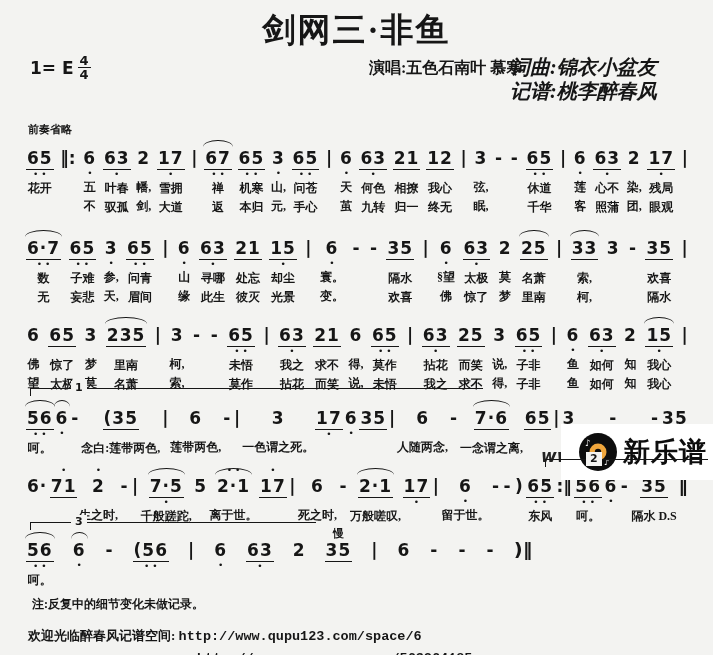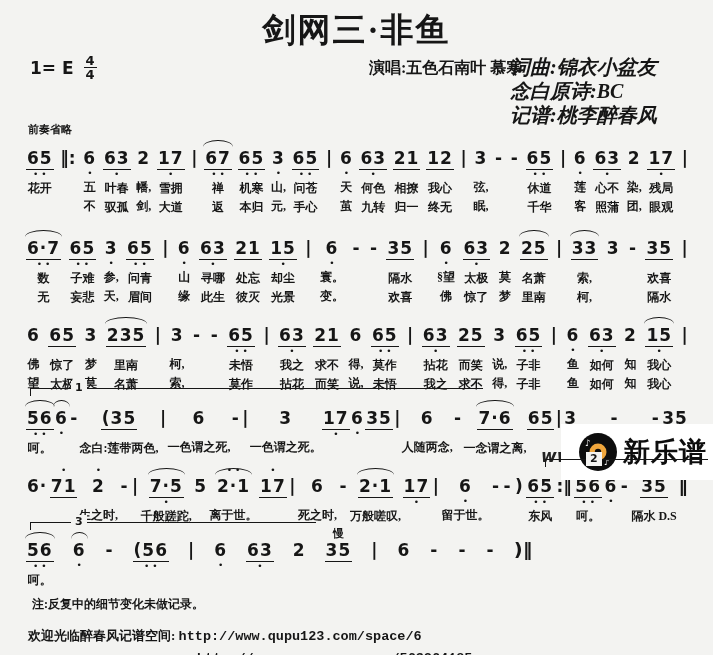--- a/index.html
+++ b/index.html
@@ -5,21 +5,21 @@
   html,body{margin:0;padding:0;}
   body{width:713px;height:655px;background:#f3f3f1;color:#161616;
        font-family:"Liberation Serif",serif;overflow:hidden;}
   .page{position:relative;width:713px;height:482px;}
 
   
   .header{position:relative;height:118px;}
   .title{position:absolute;top:8px;left:0;right:0;text-align:center;
          font-size:33px;font-weight:700;letter-spacing:2px;}
   .keysig{position:absolute;left:30px;top:54px;font-family:"DejaVu Sans",sans-serif;
-          font-weight:700;font-size:17px;display:flex;align-items:center;gap:10px;}
+          font-weight:700;font-size:17px;display:flex;align-items:center;gap:4px;}
   .frac{display:inline-flex;flex-direction:column;align-items:center;font-size:13px;line-height:13px;}
   .frac .top{border-bottom:1.5px solid #161616;padding:0 2px;}
   .performer{position:absolute;left:343px;top:58px;font-size:16px;font-weight:600;margin-left:26px;}
   .credits{position:absolute;left:510px;top:55px;font-size:20px;font-weight:600;line-height:24px;font-style:italic;}
   .prelude{margin:4px 0 0 28px;height:14px;font-size:11px;font-weight:600;}
 
   
   #score{padding:2px 24px 0 26px;}
   .system{display:flex;justify-content:space-between;align-items:flex-start;}
   .system.noSpread{justify-content:flex-start;gap:18px;}
@@ -70,21 +70,20 @@
     <div class="keysig">
       <span>1= E</span>
       <span class="frac">
         <span class="top">4</span>
         <span>4</span>
       </span>
     </div>
     <div class="performer">演唱:五色石南叶 慕寒</div>
     <div class="credits">
       <div>词曲:锦衣小盆友</div>
-      <div>念白原诗:BC</div>
       <div>记谱:桃李醉春风</div>
     </div>
   </div>
 
   <div class="prelude">前奏省略</div>
 
   <div id="score">
       <div class="system">
         <div class="tok">
           <div class="dots"></div>
@@ -658,21 +657,21 @@
         <div class="tok bar">
           <div class="dots"></div>
           <div class="num">|</div>
           <div class="dots"></div>
           <div class="lyr"></div>
         </div>
         <div class="tok">
           <div class="dots"></div>
           <div class="num">6</div>
           <div class="dots"></div>
-          <div class="lyr">一色谓之死,</div>
+          <div class="lyr">莲带两色,</div>
         </div>
         <div class="tok">
           <div class="dots"></div>
           <div class="num">-</div>
           <div class="dots"></div>
           <div class="lyr"></div>
         </div>
         <div class="tok bar">
           <div class="dots"></div>
           <div class="num">|</div>

